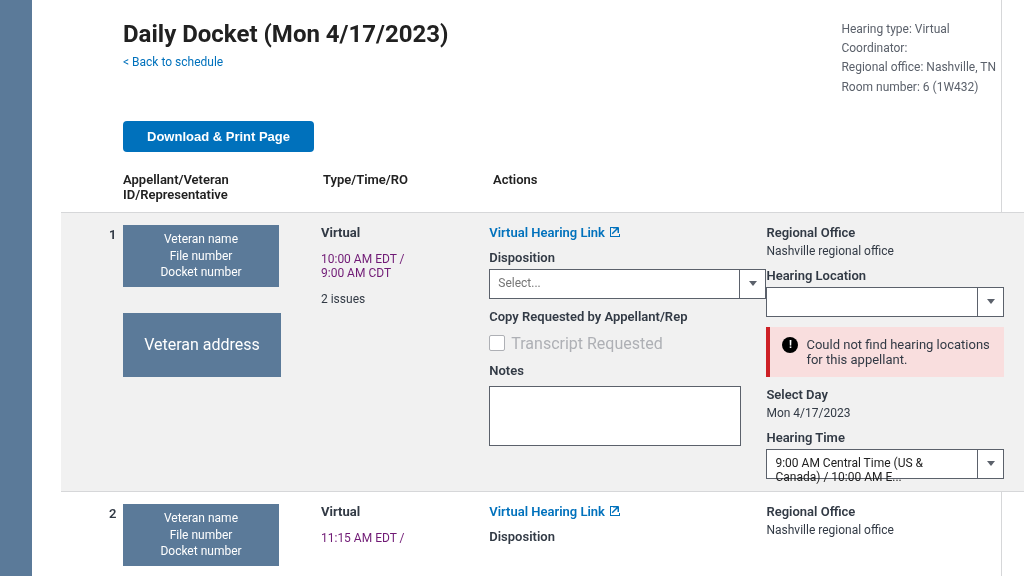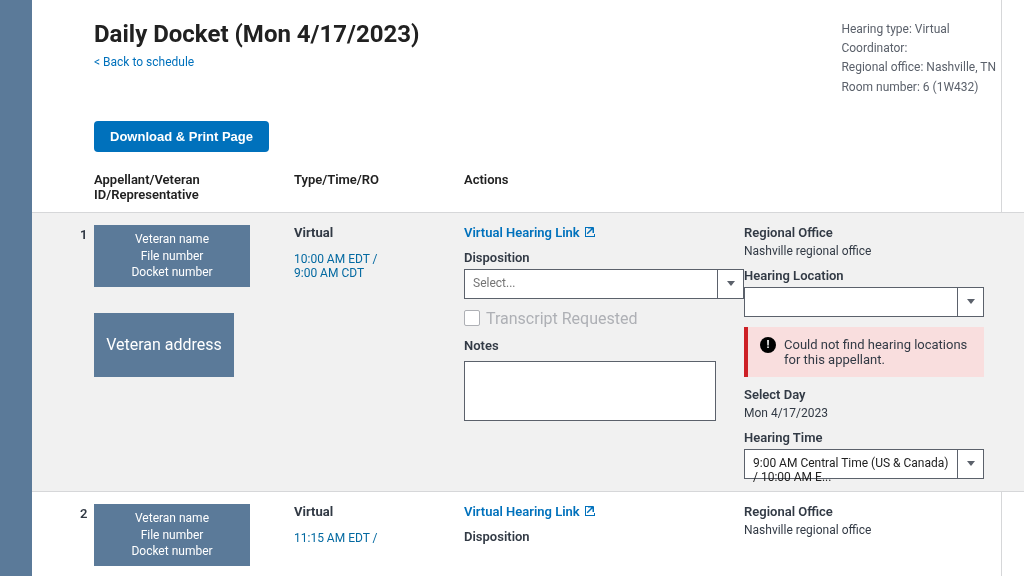--- a/index.html
+++ b/index.html
@@ -1,37 +1,37 @@
 <!DOCTYPE html>
 <html><head>
 <meta charset="utf-8">
 <style>
 * { box-sizing: border-box; margin: 0; padding: 0; }
 body { font-family: -apple-system, BlinkMacSystemFont, "Segoe UI", Roboto, sans-serif; font-size: 13px; color: #323a45; background: #fff; }
-.page { display: flex; width: 1024px; height: 576px; overflow: hidden; }
+.page { display: flex; width: 1024px; height: 576px; overflow: hidden; gap: 29px; }
 .left-rail { width: 32px; background: #5b7a99; flex-shrink: 0; }
 .main { flex: 1; padding: 20px 0 0 0; position: relative; overflow: hidden; }
 .header-row { display: flex; justify-content: space-between; padding: 0 28px 0 62px; }
 .page-title { font-size: 24px; font-weight: 700; color: #212121; margin-bottom: 6px; }
 .back-link { color: #0071bc; font-size: 12px; text-decoration: none; }
 .meta { text-align: left; font-size: 12px; color: #5b616b; line-height: 1.6; }
-.download-btn { margin: 24px 0 0 62px; background: #0071bc; color: #fff; border: none; border-radius: 4px; padding: 8px 16px; font-size: 13px; font-weight: 600; cursor: pointer; }
+.download-btn { margin: 24px 0 0 62px; background: #0071bc; color: #fff; border: none; border-radius: 4px; padding: 8px 24px; font-size: 13px; font-weight: 600; cursor: pointer; }
 .table-head { display: flex; padding: 20px 0 10px 62px; font-size: 13px; font-weight: 600; color: #212121; }
 .col-appellant { width: 200px; }
 .col-type { width: 170px; }
 .col-actions { width: 280px; }
 .row { display: flex; border-top: 1px solid #d6d7d9; padding: 12px 0 12px 62px; }
 .row-shaded { background: #f1f1f1; }
 .row-num { position: absolute; left: 48px; font-weight: 600; font-size: 13px; margin-top: 2px; }
 .row { position: relative; }
 .placeholder-box { background: #5b7a99; color: #fff; text-align: center; padding: 6px 10px; font-size: 12px; line-height: 1.4; }
 .placeholder-box.small { width: 156px; margin-left: 0; }
-.placeholder-box.large { width: 140px; height: 64px; display: flex; align-items: center; justify-content: center; font-size: 16px; margin-top: 26px; }
+.placeholder-box.large { width: 158px; height: 64px; display: flex; align-items: center; justify-content: center; font-size: 16px; margin-top: 26px; }
 .col-type .type-label { font-weight: 700; font-size: 13px; margin-bottom: 12px; }
-.col-type .time { font-size: 12px; color: #0369a1; margin-bottom: 12px; }
+.col-type .time { font-size: 12px; color: #701a75; margin-bottom: 12px; }
 .col-type .issues { font-size: 12px; color: #323a45; }
 .field-label { font-weight: 600; font-size: 13px; margin-bottom: 4px; margin-top: 10px; }
 .field-label:first-child { margin-top: 0; }
 .virtual-link { color: #0071bc; font-weight: 600; font-size: 13px; text-decoration: none; display: inline-flex; align-items: center; gap: 4px; }
 .external-icon { width: 12px; height: 12px; display: inline-block; }
 .select-wrap { display: flex; border-radius: 11px; }
 .select-input { flex: 1; border: 1px solid #5b616b; background: #fff; padding: 6px 8px; font-size: 12px; color: #757575; height: 30px; }
 .select-btn { width: 26px; border: 1px solid #5b616b; border-left: none; background: #fff; display: flex; align-items: center; justify-content: center; cursor: pointer; }
 .chevron { width: 0; height: 0; border-left: 4px solid transparent; border-right: 4px solid transparent; border-top: 5px solid #5b616b; }
 .checkbox-row { display: flex; align-items: center; gap: 6px; margin-top: 10px; }
@@ -80,38 +80,40 @@
       <div class="col-appellant">
         <div class="placeholder-box small" style="white-space:pre-line;">Veteran name
 File number
 Docket number</div>
         <div class="placeholder-box large">Veteran address</div>
       </div>
       <div class="col-type">
         <div class="type-label">Virtual</div>
         <div class="time" style="white-space:pre-line;">10:00 AM EDT /
 9:00 AM CDT</div>
+        <div class="issues">2 issues</div>
       </div>
       <div class="col-actions">
         <a href="#" class="virtual-link">
           <span>Virtual Hearing Link</span>
           <span class="external-icon">
             <svg viewBox="0 0 12 12" fill="#0071bc">
                 <path d="M9 1H4v1.5h3.4L2.7 7.2l1 1L8.5 3.6V7H10V2a1 1 0 0 0-1-1z"></path>
                 <path d="M10 10H2V2h2V1H1v10h10V8h-1z"></path>
               </svg>
           </span>
         </a>
         <div class="field-label">Disposition</div>
         <div class="select-wrap">
           <div class="select-input">Select...</div>
           <div class="select-btn">
               <div class="chevron"></div>
             </div>
         </div>
+        <div class="field-label">Copy Requested by Appellant/Rep</div>
         <div class="checkbox-row">
           <div class="checkbox"></div>
           <span class="checkbox-label">Transcript Requested</span>
         </div>
         <div class="field-label">Notes</div>
         <textarea class="notes-area" style=""></textarea>
       </div>
       <div class="col-right">
         <div class="field-label" style="margin-top:0;">Regional Office</div>
         <div class="ro-value">Nashville regional office</div>

